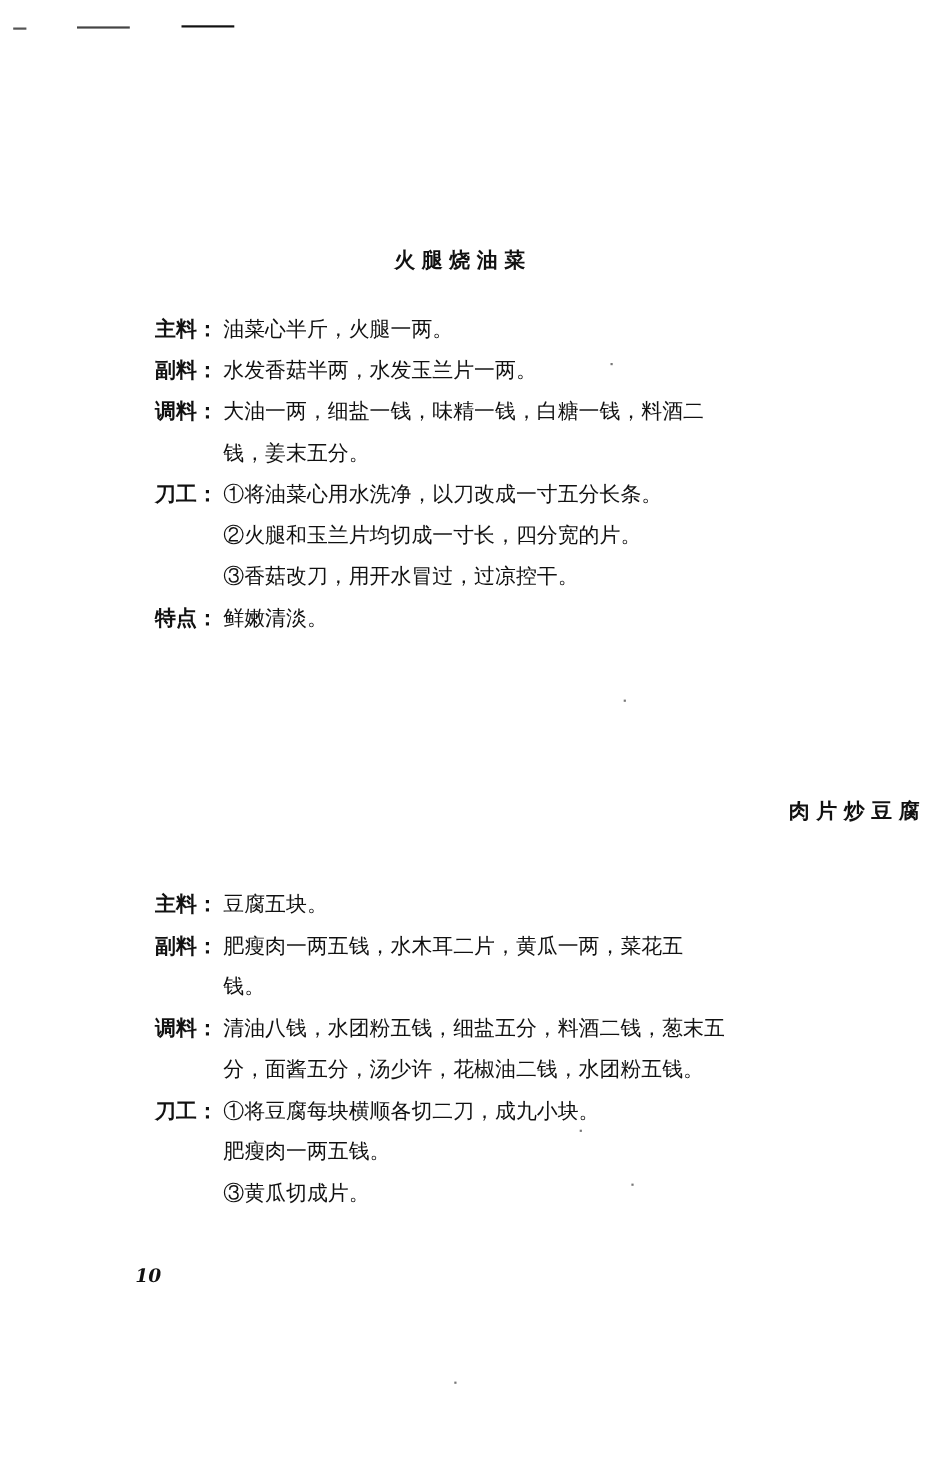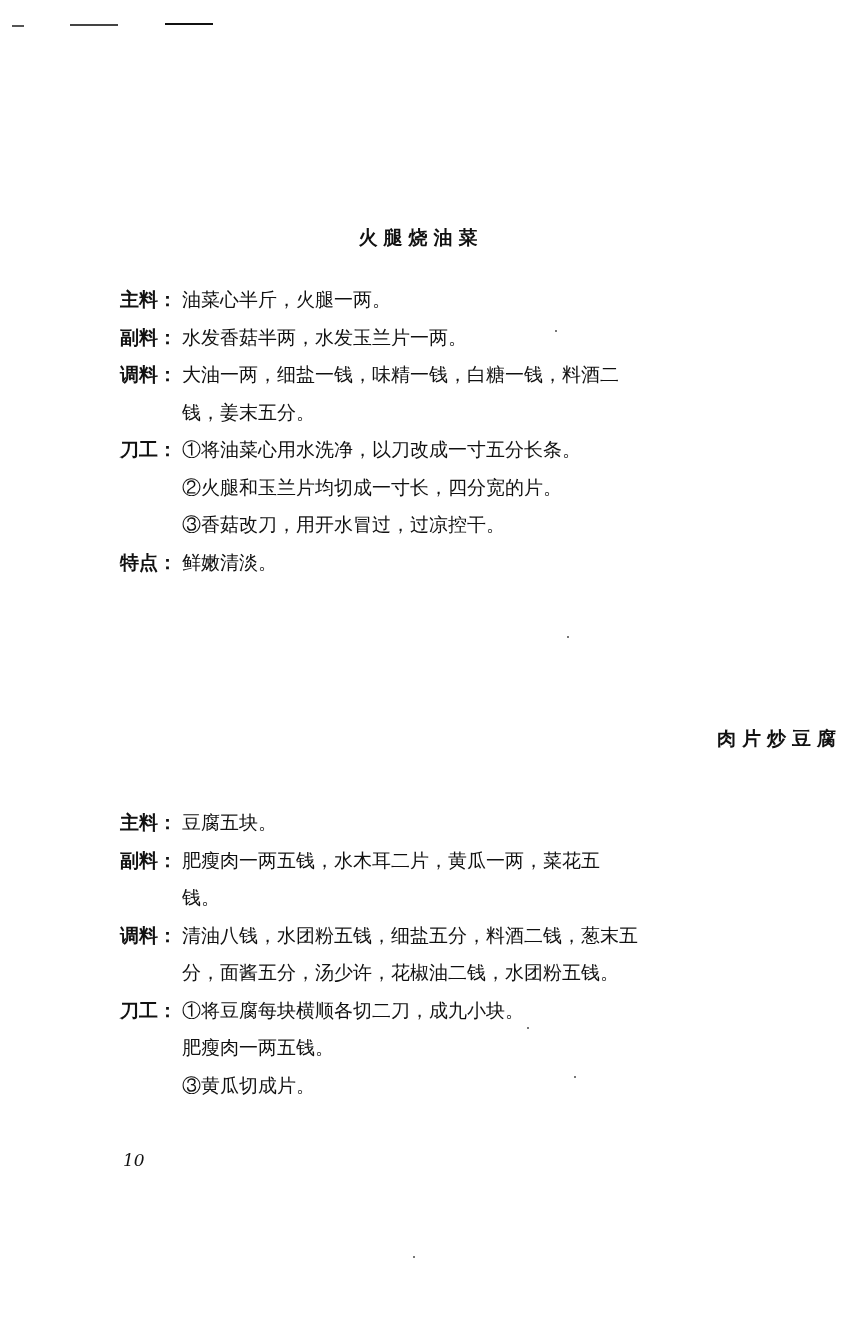--- a/index.html
+++ b/index.html
@@ -37,41 +37,42 @@
     .section {
       position: absolute;
       left: 120px;
       width: 540px;
     }
     .row {
       display: flex;
       align-items: flex-start;
       font-size: 19px;
       line-height: 37.5px;
+      margin-left: 21px;
     }
     .label {
       flex: 0 0 62px;
       font-weight: bold;
       white-space: nowrap;
     }
     .content {
       flex: 1 1 auto;
       text-align: justify;
     }
     .content .line {
       display: block;
       white-space: nowrap;
     }
     .page-number {
       position: absolute;
       left: 123px;
       top: 1150px;
       font-size: 17px;
       font-style: italic;
-      font-weight: normal;
+      font-weight: bold;
     }
     .speck {
       position: absolute;
       width: 2px;
       height: 2px;
       background: #777777;
     }
   </style>
 </head>
 <body>

